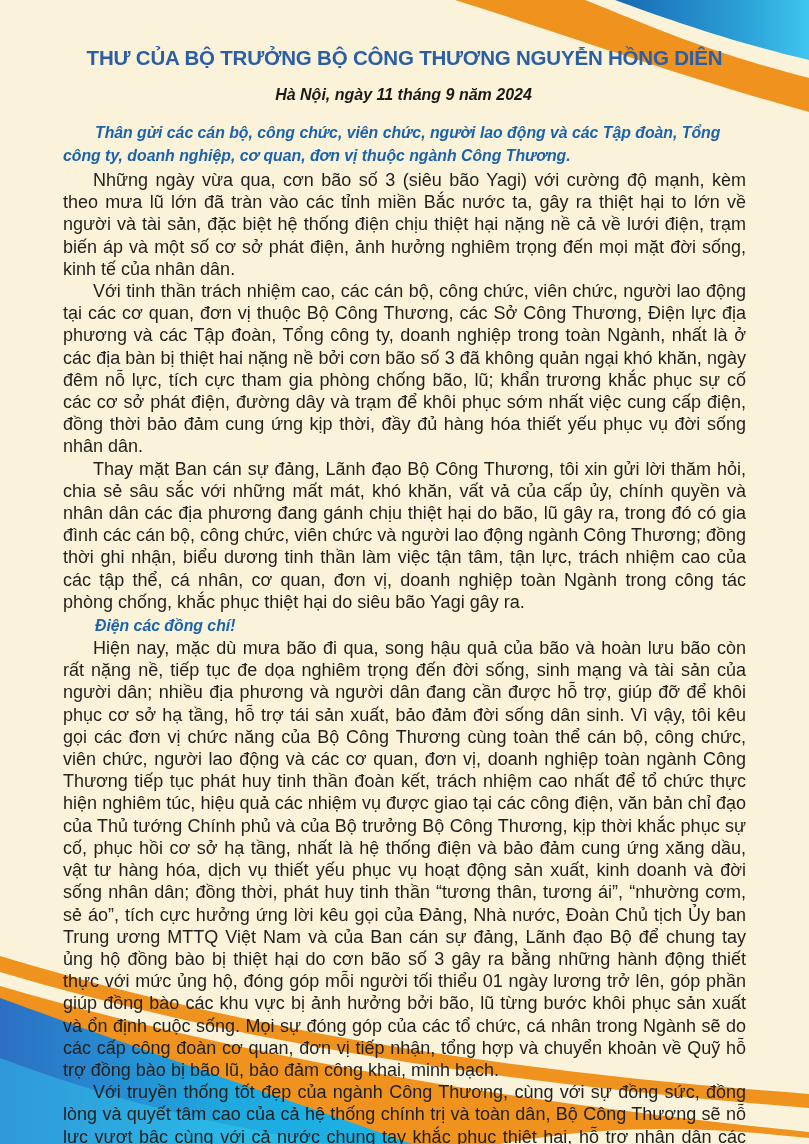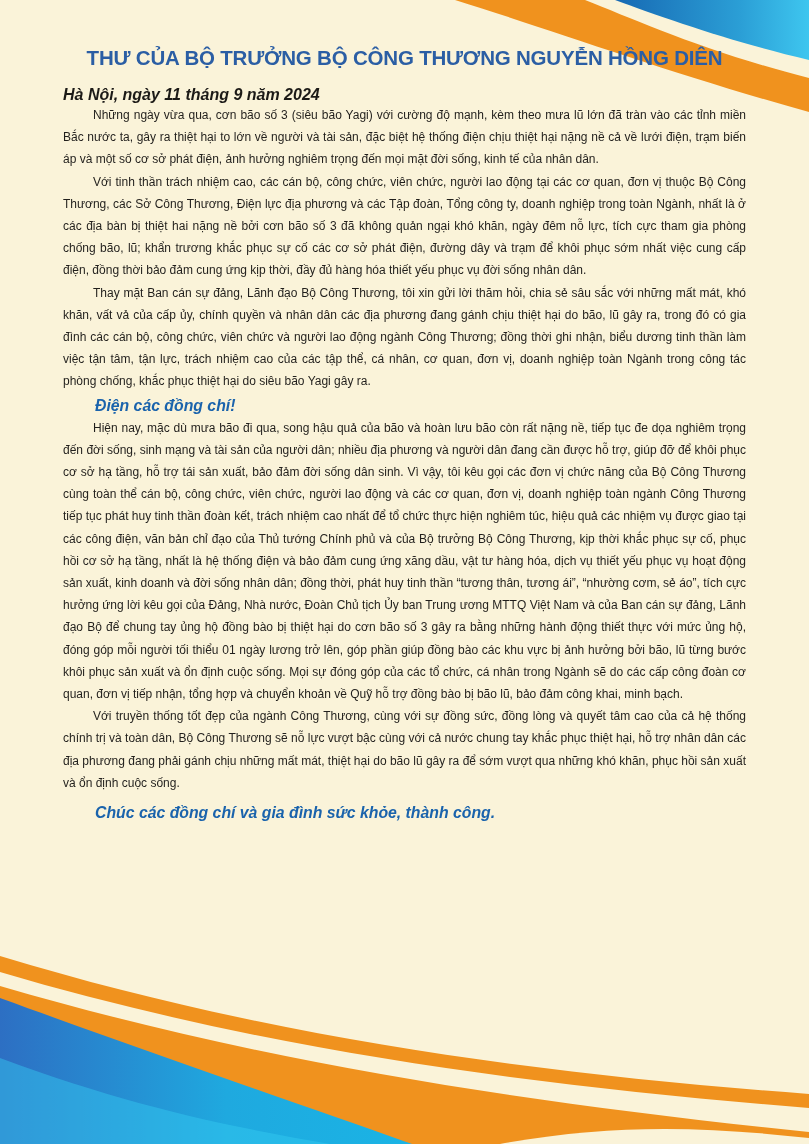--- a/index.html
+++ b/index.html
@@ -18,29 +18,29 @@
   .content { position: relative; z-index: 2; padding: 0 63px; box-sizing: border-box; }
   .title1 {
     margin: 46px 0 0 0; text-align: center;
     font-size: 20.5px; font-weight: bold; color: #2B5EA4; letter-spacing: -0.2px;
   }
   .title2 {
     margin: 5px 0 0 0; text-align: center;
     font-size: 17.5px; font-weight: bold; color: #2E6FB2; letter-spacing: -0.2px;
   }
   .dateline {
-    margin: 16px 2px 0 0; text-align: left;
+    margin: 16px 2px 0 0; text-align: center;
     font-size: 16px; font-style: italic; font-weight: bold; color: #1c1a17;
   }
   .salutation {
     margin: 17px 0 2px 0; color: #1A63AC; font-weight: bold; font-style: italic;
     font-size: 15.8px; line-height: 23px; text-indent: 32px;
   }
   p.body {
-    margin: 0; text-align: justify; font-size: 12px; line-height: 22.2px;
+    margin: 0; text-align: justify; font-size: 18px; line-height: 22.2px;
     text-indent: 30px; color: #211f1c;
   }
   .section-heading {
     margin: 4px 0 2px 0; color: #1A63AC; font-weight: bold; font-style: italic;
     font-size: 15.8px; text-indent: 32px;
   }
   .closing {
     margin: 10px 0 0 0; color: #1A63AC; font-weight: bold; font-style: italic;
     font-size: 15.8px; text-indent: 32px;
   }
@@ -78,20 +78,21 @@
     <path d="M0 68 C 170 130 300 174 412 214 L0 214 Z" fill="url(#gradBotBlue)"></path>
     <path d="M0 128 C 140 180 240 198 330 214 L0 214 Z" fill="#35CDF2" opacity="0.45"></path>
   </svg>
 
   <div class="content">
 
     <h1 class="title1">THƯ CỦA BỘ TRƯỞNG BỘ CÔNG THƯƠNG NGUYỄN HỒNG DIÊN</h1>
 
     <div class="dateline">Hà Nội, ngày 11 tháng 9 năm 2024</div>
 
+    <div class="salutation">Thân gửi các cán bộ, công chức, viên chức, người lao động và các Tập đoàn, Tổng công ty, doanh nghiệp, cơ quan, đơn vị thuộc ngành Công Thương.</div>
 
     <p class="body">Những ngày vừa qua, cơn bão số 3 (siêu bão Yagi) với cường độ mạnh, kèm theo mưa lũ lớn đã tràn vào các tỉnh miền Bắc nước ta, gây ra thiệt hại to lớn về người và tài sản, đặc biệt hệ thống điện chịu thiệt hại nặng nề cả về lưới điện, trạm biến áp và một số cơ sở phát điện, ảnh hưởng nghiêm trọng đến mọi mặt đời sống, kinh tế của nhân dân.</p>
     <p class="body">Với tinh thần trách nhiệm cao, các cán bộ, công chức, viên chức, người lao động tại các cơ quan, đơn vị thuộc Bộ Công Thương, các Sở Công Thương, Điện lực địa phương và các Tập đoàn, Tổng công ty, doanh nghiệp trong toàn Ngành, nhất là ở các địa bàn bị thiệt hai nặng nề bởi cơn bão số 3 đã không quản ngại khó khăn, ngày đêm nỗ lực, tích cực tham gia phòng chống bão, lũ; khẩn trương khắc phục sự cố các cơ sở phát điện, đường dây và trạm để khôi phục sớm nhất việc cung cấp điện, đồng thời bảo đảm cung ứng kịp thời, đầy đủ hàng hóa thiết yếu phục vụ đời sống nhân dân.</p>
     <p class="body">Thay mặt Ban cán sự đảng, Lãnh đạo Bộ Công Thương, tôi xin gửi lời thăm hỏi, chia sẻ sâu sắc với những mất mát, khó khăn, vất vả của cấp ủy, chính quyền và nhân dân các địa phương đang gánh chịu thiệt hại do bão, lũ gây ra, trong đó có gia đình các cán bộ, công chức, viên chức và người lao động ngành Công Thương; đồng thời ghi nhận, biểu dương tinh thần làm việc tận tâm, tận lực, trách nhiệm cao của các tập thể, cá nhân, cơ quan, đơn vị, doanh nghiệp toàn Ngành trong công tác phòng chống, khắc phục thiệt hại do siêu bão Yagi gây ra.</p>
 
     <div class="section-heading">Điện các đồng chí!</div>
 
     <p class="body">Hiện nay, mặc dù mưa bão đi qua, song hậu quả của bão và hoàn lưu bão còn rất nặng nề, tiếp tục đe dọa nghiêm trọng đến đời sống, sinh mạng và tài sản của người dân; nhiều địa phương và người dân đang cần được hỗ trợ, giúp đỡ để khôi phục cơ sở hạ tầng, hỗ trợ tái sản xuất, bảo đảm đời sống dân sinh. Vì vậy, tôi kêu gọi các đơn vị chức năng của Bộ Công Thương cùng toàn thể cán bộ, công chức, viên chức, người lao động và các cơ quan, đơn vị, doanh nghiệp toàn ngành Công Thương tiếp tục phát huy tinh thần đoàn kết, trách nhiệm cao nhất để tổ chức thực hiện nghiêm túc, hiệu quả các nhiệm vụ được giao tại các công điện, văn bản chỉ đạo của Thủ tướng Chính phủ và của Bộ trưởng Bộ Công Thương, kịp thời khắc phục sự cố, phục hồi cơ sở hạ tầng, nhất là hệ thống điện và bảo đảm cung ứng xăng dầu, vật tư hàng hóa, dịch vụ thiết yếu phục vụ hoạt động sản xuất, kinh doanh và đời sống nhân dân; đồng thời, phát huy tinh thần “tương thân, tương ái”, “nhường cơm, sẻ áo”, tích cực hưởng ứng lời kêu gọi của Đảng, Nhà nước, Đoàn Chủ tịch Ủy ban Trung ương MTTQ Việt Nam và của Ban cán sự đảng, Lãnh đạo Bộ để chung tay ủng hộ đồng bào bị thiệt hại do cơn bão số 3 gây ra bằng những hành động thiết thực với mức ủng hộ, đóng góp mỗi người tối thiểu 01 ngày lương trở lên, góp phần giúp đồng bào các khu vực bị ảnh hưởng bởi bão, lũ từng bước khôi phục sản xuất và ổn định cuộc sống. Mọi sự đóng góp của các tổ chức, cá nhân trong Ngành sẽ do các cấp công đoàn cơ quan, đơn vị tiếp nhận, tổng hợp và chuyển khoản về Quỹ hỗ trợ đồng bào bị bão lũ, bảo đảm công khai, minh bạch.</p>
     <p class="body">Với truyền thống tốt đẹp của ngành Công Thương, cùng với sự đồng sức, đồng lòng và quyết tâm cao của cả hệ thống chính trị và toàn dân, Bộ Công Thương sẽ nỗ lực vượt bậc cùng với cả nước chung tay khắc phục thiệt hại, hỗ trợ nhân dân các địa phương đang phải gánh chịu những mất mát, thiệt hại do bão lũ gây ra để sớm vượt qua những khó khăn, phục hồi sản xuất và ổn định cuộc sống.</p>
 

